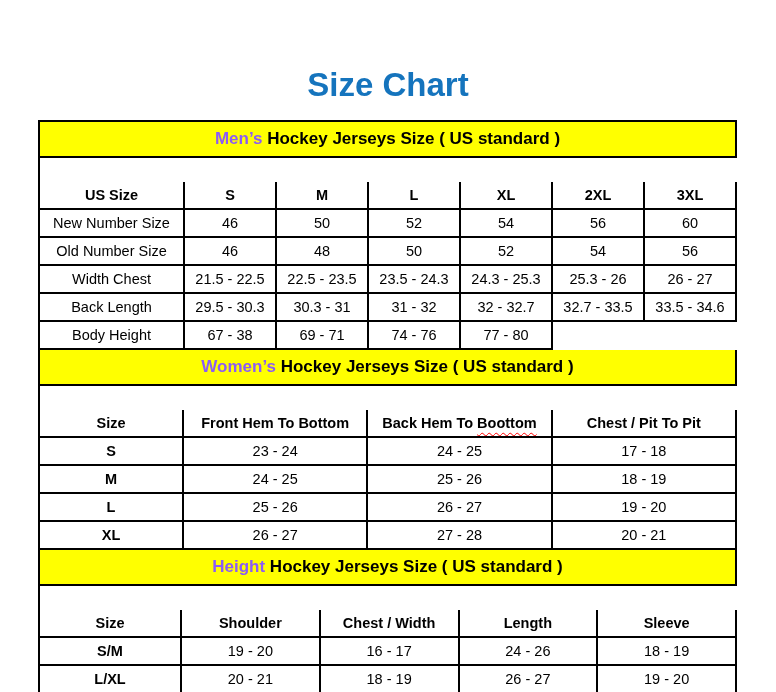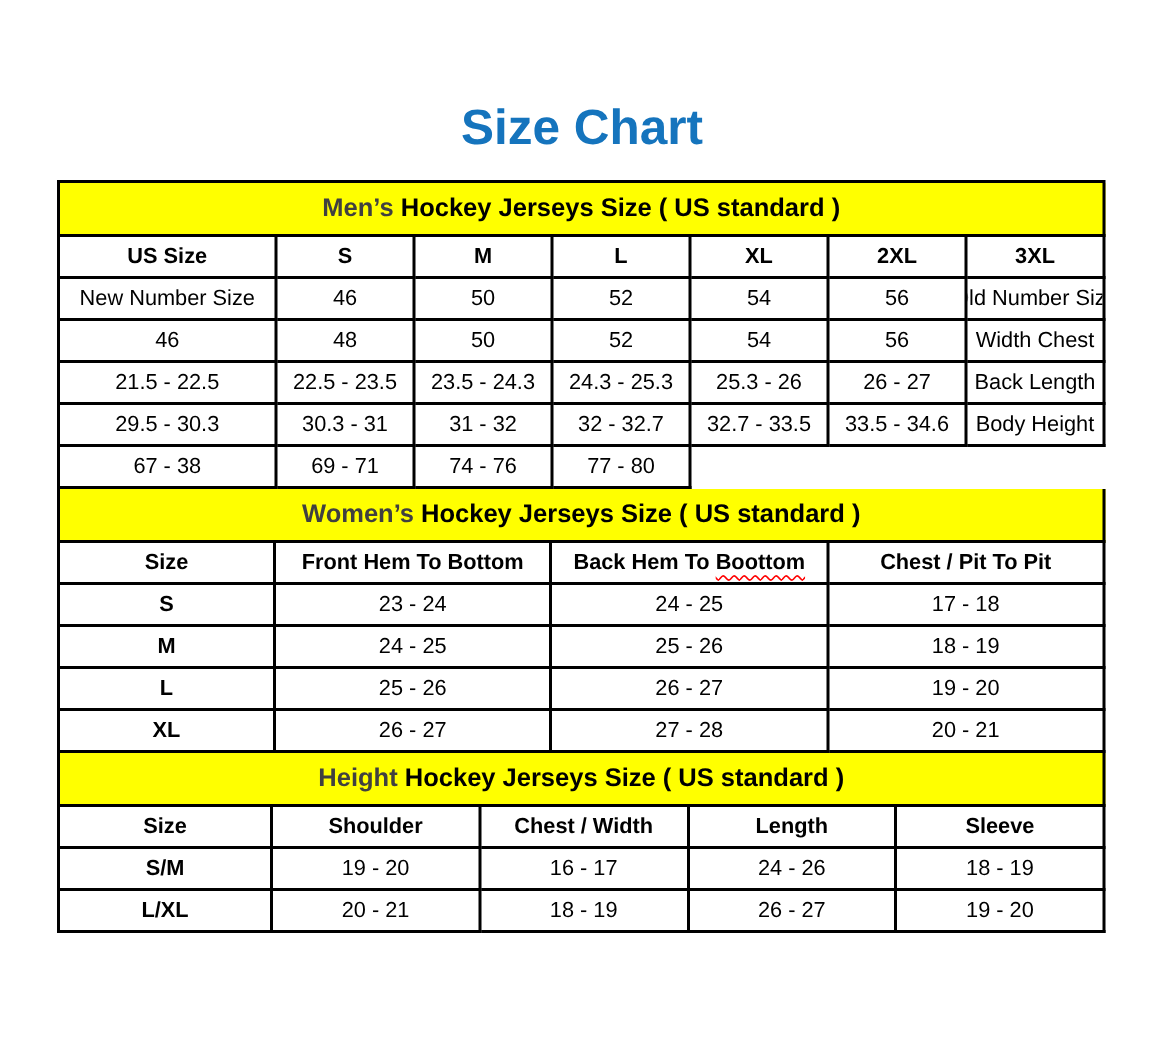--- a/index.html
+++ b/index.html
@@ -5,22 +5,22 @@
   html,body{margin:0;padding:0;background:#fff;}
   .page{position:relative;width:776px;height:692px;background:#ffffff;overflow:hidden;
         font-family:"Liberation Sans",sans-serif;color:#000;}
   .title{position:absolute;top:66px;left:0;width:100%;margin:0;text-align:center;
          font-size:33px;font-weight:bold;color:#1574bd;letter-spacing:0px;}
   .stack{position:absolute;top:120px;left:38px;width:697px;
          border-top:2px solid #000;border-left:2px solid #000;}
   .band{height:34px;background:#ffff00;border-right:2px solid #000;border-bottom:2px solid #000;
         display:flex;align-items:center;justify-content:center;
         font-weight:bold;font-size:17px;white-space:pre;}
-  .band-hl{color:#404040;text-align:right;}
-  .grid{display:grid;}
+  .band-hl{color:#8b5cf6;text-align:right;}
+  .grid{display:grid;margin-top:24px;}
   .grid-mens{grid-template-columns:145px repeat(6,1fr);}
   .grid-womens{grid-template-columns:144px repeat(3,1fr);}
   .grid-youth{grid-template-columns:142px repeat(4,1fr);}
   .cell{box-sizing:border-box;height:28px;border-right:2px solid #000;border-bottom:2px solid #000;
         display:flex;align-items:center;justify-content:center;
         font-size:14.5px;white-space:pre;overflow:hidden;}
   .bold{font-weight:bold;}
   .wavy{text-decoration:underline;-webkit-text-decoration:underline wavy #ff0000;
         text-decoration-style:wavy;text-decoration-color:#ff0000;
         text-decoration-thickness:1px;text-underline-offset:4px;}
@@ -46,20 +46,21 @@
       <div class="cell bold">XL</div>
       <div class="cell bold">2XL</div>
       <div class="cell bold">3XL</div>
 
       <div class="cell">New Number Size</div>
       <div class="cell">46</div>
       <div class="cell">50</div>
       <div class="cell">52</div>
       <div class="cell">54</div>
       <div class="cell">56</div>
+      <div class="cell">60</div>
 
       <div class="cell">Old Number Size</div>
       <div class="cell">46</div>
       <div class="cell">48</div>
       <div class="cell">50</div>
       <div class="cell">52</div>
       <div class="cell">54</div>
       <div class="cell">56</div>
 
       <div class="cell">Width Chest</div>

